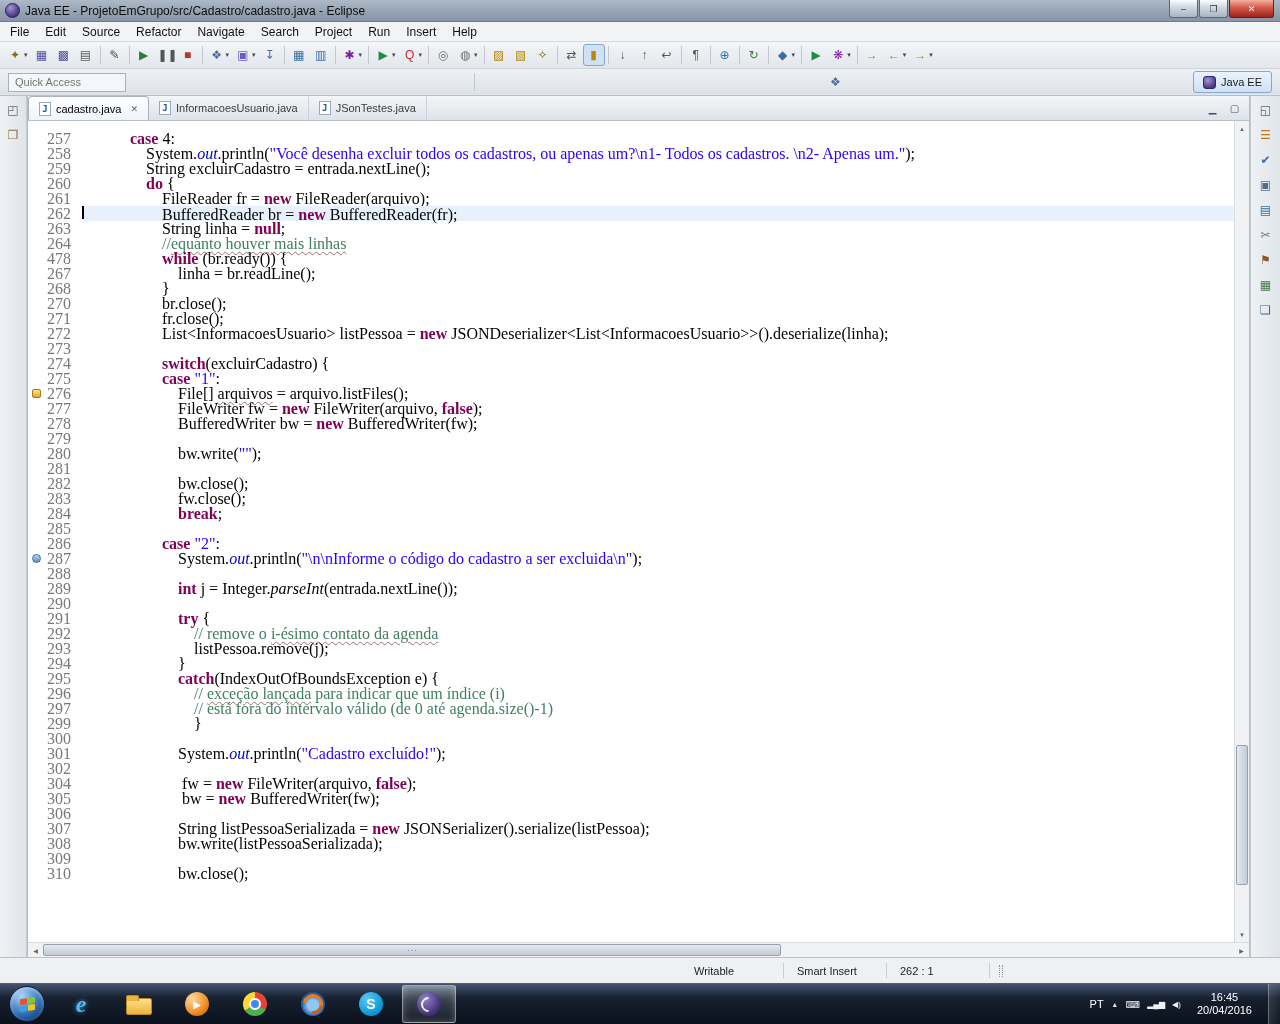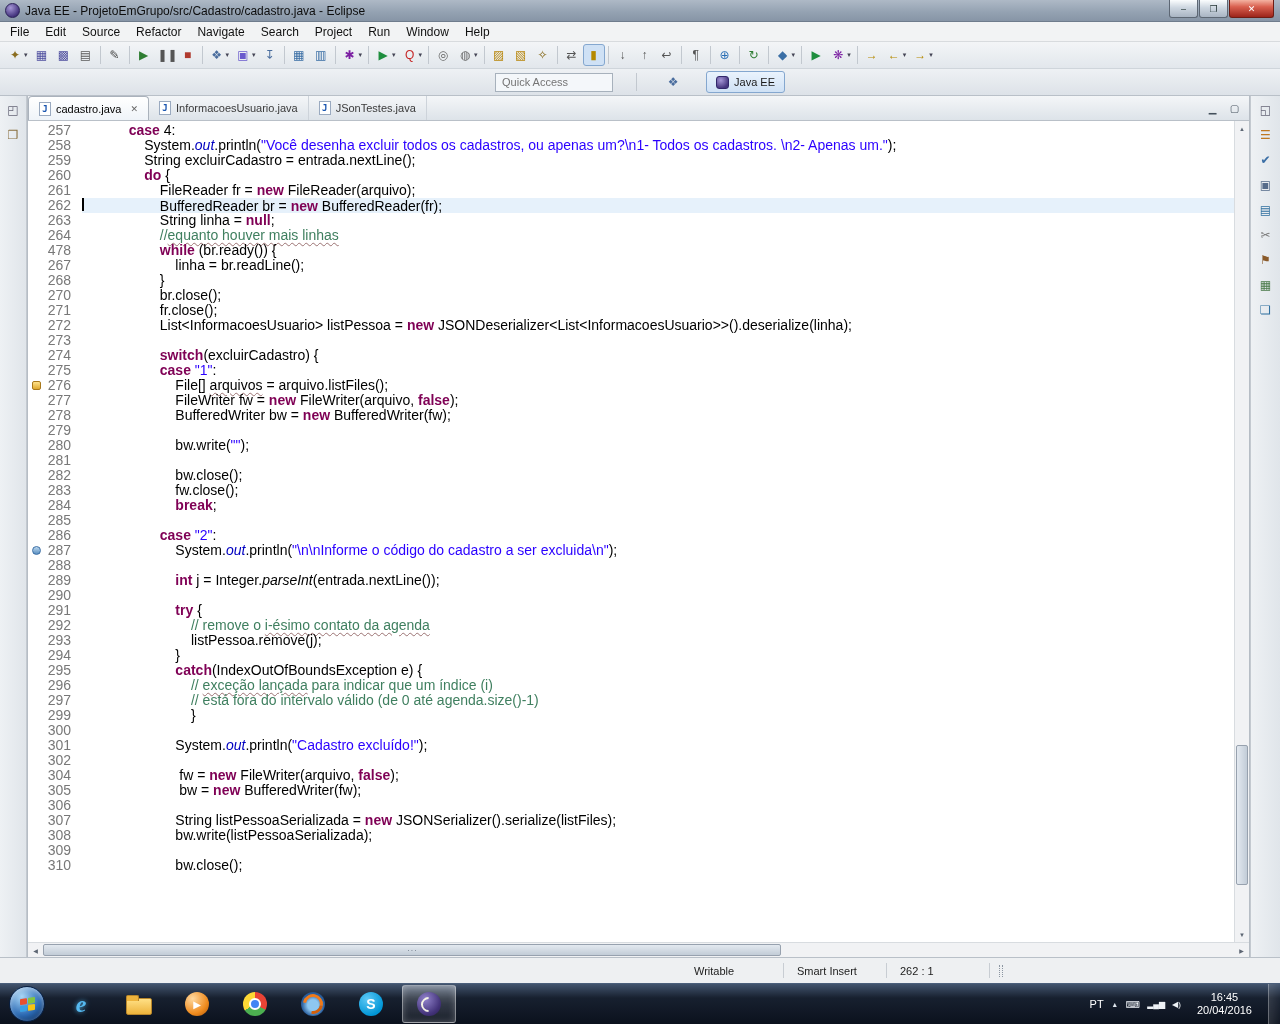--- a/index.html
+++ b/index.html
@@ -19,21 +19,21 @@
   .menubar{height:20px;background:#f2f3f4;border-bottom:1px solid #d8dbde;display:flex;align-items:center;padding-left:2px;}
   .menu-item{padding:2px 8px;color:#111;cursor:default;}
 
   
   .toolbar-row1{height:27px;display:flex;align-items:center;padding:0 4px;background:linear-gradient(#f3f5f7,#e2e7ec);border-bottom:1px solid #cfd5db;overflow:hidden;}
   .tb-btn{height:22px;display:inline-flex;align-items:center;padding:0 2px;border:1px solid transparent;border-radius:3px;flex:none;}
   .tb-btn.pressed{background:#cfe1f5;border-color:#84a7cf;}
   .tb-glyph{width:16px;text-align:center;font-size:12px;line-height:16px;}
   .dd{font-size:7px;color:#445;margin-left:1px;}
   .tb-sep{width:1px;height:18px;background:#c2c8cf;margin:0 3px;flex:none;}
-  .toolbar-row2{height:27px;display:flex;align-items:center;justify-content:center;gap:20px;padding:0 8px;background:linear-gradient(#eef1f4,#dde2e8);border-bottom:1px solid #b9c0c8;}
+  .toolbar-row2{height:27px;display:flex;align-items:center;justify-content:space-between;gap:20px;padding:0 8px;background:linear-gradient(#eef1f4,#dde2e8);border-bottom:1px solid #b9c0c8;}
   .quick-access{width:118px;height:19px;border:1px solid #a7b1bc;background:#f4f7fa;font-family:"Liberation Sans",sans-serif;font-size:11px;color:#555;padding:0 6px;}
   .persp-open{height:22px;width:26px;display:flex;align-items:center;justify-content:center;border:1px solid transparent;background:none;font-size:12px;color:#4a6d9e;}
   .persp-active{height:22px;display:flex;align-items:center;gap:5px;padding:0 9px;background:linear-gradient(#eaf3fd,#cfe1f5);border:1px solid #84a7cf;border-radius:3px;font-size:11px;color:#1a1a1a;}
   .persp-icon{width:13px;height:13px;border-radius:3px;background:radial-gradient(circle at 35% 30%,#a596d6,#46367f 75%);border:1px solid #32276b;}
 
   
   .workbench{flex:1;display:flex;background:#dfe4e9;min-height:0;}
   .dock{background:linear-gradient(90deg,#eef1f4,#e0e5ea);display:flex;flex-direction:column;align-items:center;padding-top:4px;gap:5px;}
   .dock.left{width:27px;border-right:1px solid #c3c9d0;}
   .dock.right{width:30px;border-left:1px solid #c3c9d0;}
@@ -45,21 +45,21 @@
   .tabs{display:flex;align-items:stretch;}
   .tab{display:flex;align-items:center;gap:5px;padding:0 10px;font-size:11px;color:#3a3a3a;position:relative;border-right:1px solid #cdd3da;}
   .tab.active{background:linear-gradient(#ffffff,#eff4f9);border:1px solid #aab2bc;border-bottom:none;border-radius:4px 4px 0 0;color:#000;}
   .jicon{width:12px;height:14px;background:#fff;border:1px solid #9aaac0;font:bold 9px "DejaVu Sans Mono",monospace;color:#1a56b0;display:flex;align-items:center;justify-content:center;flex:none;}
   .tab-close{font-size:9px;color:#666;margin-left:4px;}
   .tab-ctrls{margin-left:auto;display:flex;align-items:center;gap:3px;padding-right:5px;}
   .view-ctrl{width:19px;height:18px;display:flex;align-items:center;justify-content:center;font-size:10px;color:#44505c;}
 
   
   .editor-body{flex:1;display:flex;background:#fff;min-height:0;}
-  .code-area{flex:1;overflow:hidden;font-family:Liberation Sans, sans-serif;font-size:14px;line-height:15px;padding-top:2px;}
+  .code-area{flex:1;overflow:hidden;font-family:Liberation Serif, serif;font-size:16px;line-height:15px;padding-top:10px;}
   .crow{display:flex;height:15px;}
   .ann-cell{width:16px;flex:none;position:relative;}
   .lnum{width:38px;flex:none;text-align:right;padding-right:11px;color:var(--c-ln);}
   .ccell{flex:1;white-space:pre;color:#000;}
   .crow.hl .ccell{background:var(--c-cl);}
   .tok-k{color:var(--c-kw);font-weight:bold;}
   .tok-s{color:var(--c-str);}
   .tok-c{color:var(--c-com);}
   .tok-f{color:var(--c-sf);font-style:italic;}
   .tok-m{font-style:italic;}
@@ -136,21 +136,21 @@
 
   <div class="menubar">
       <span class="menu-item">File</span>
       <span class="menu-item">Edit</span>
       <span class="menu-item">Source</span>
       <span class="menu-item">Refactor</span>
       <span class="menu-item">Navigate</span>
       <span class="menu-item">Search</span>
       <span class="menu-item">Project</span>
       <span class="menu-item">Run</span>
-      <span class="menu-item">Window</span>
+      <span class="menu-item">Insert</span>
       <span class="menu-item">Help</span>
     </div>
 
   <div class="toolbar-row1">
       <span class="tb-btn">
         <span class="tb-glyph" style="color:#8a6d1f">✦</span>
         <span class="dd">▾</span>
       </span>
       <span class="tb-btn">
         <span class="tb-glyph" style="color:#4f4f9f">▦</span>
@@ -552,21 +552,21 @@
               <span class="ccell">                         <span class="tok-p">bw = </span><span class="tok-k">new</span><span class="tok-p"> BufferedWriter(fw);</span></span>
             </div>
             <div class="crow">
               <span class="ann-cell"></span>
               <span class="lnum">306</span>
               <span class="ccell"></span>
             </div>
             <div class="crow">
               <span class="ann-cell"></span>
               <span class="lnum">307</span>
-              <span class="ccell">                        <span class="tok-p">String listPessoaSerializada = </span><span class="tok-k">new</span><span class="tok-p"> JSONSerializer().serialize(listFiles);</span></span>
+              <span class="ccell">                        <span class="tok-p">String listPessoaSerializada = </span><span class="tok-k">new</span><span class="tok-p"> JSONSerializer().serialize(listPessoa);</span></span>
             </div>
             <div class="crow">
               <span class="ann-cell"></span>
               <span class="lnum">308</span>
               <span class="ccell">                        <span class="tok-p">bw.write(listPessoaSerializada);</span></span>
             </div>
             <div class="crow">
               <span class="ann-cell"></span>
               <span class="lnum">309</span>
               <span class="ccell"></span>

